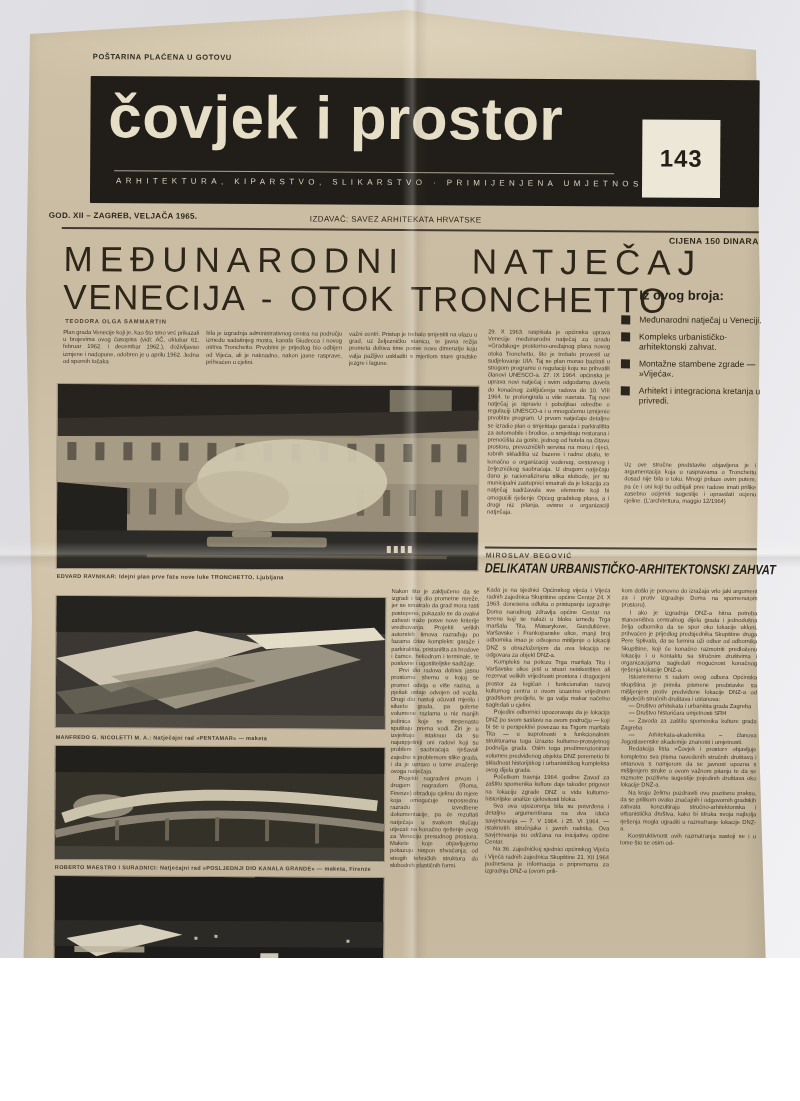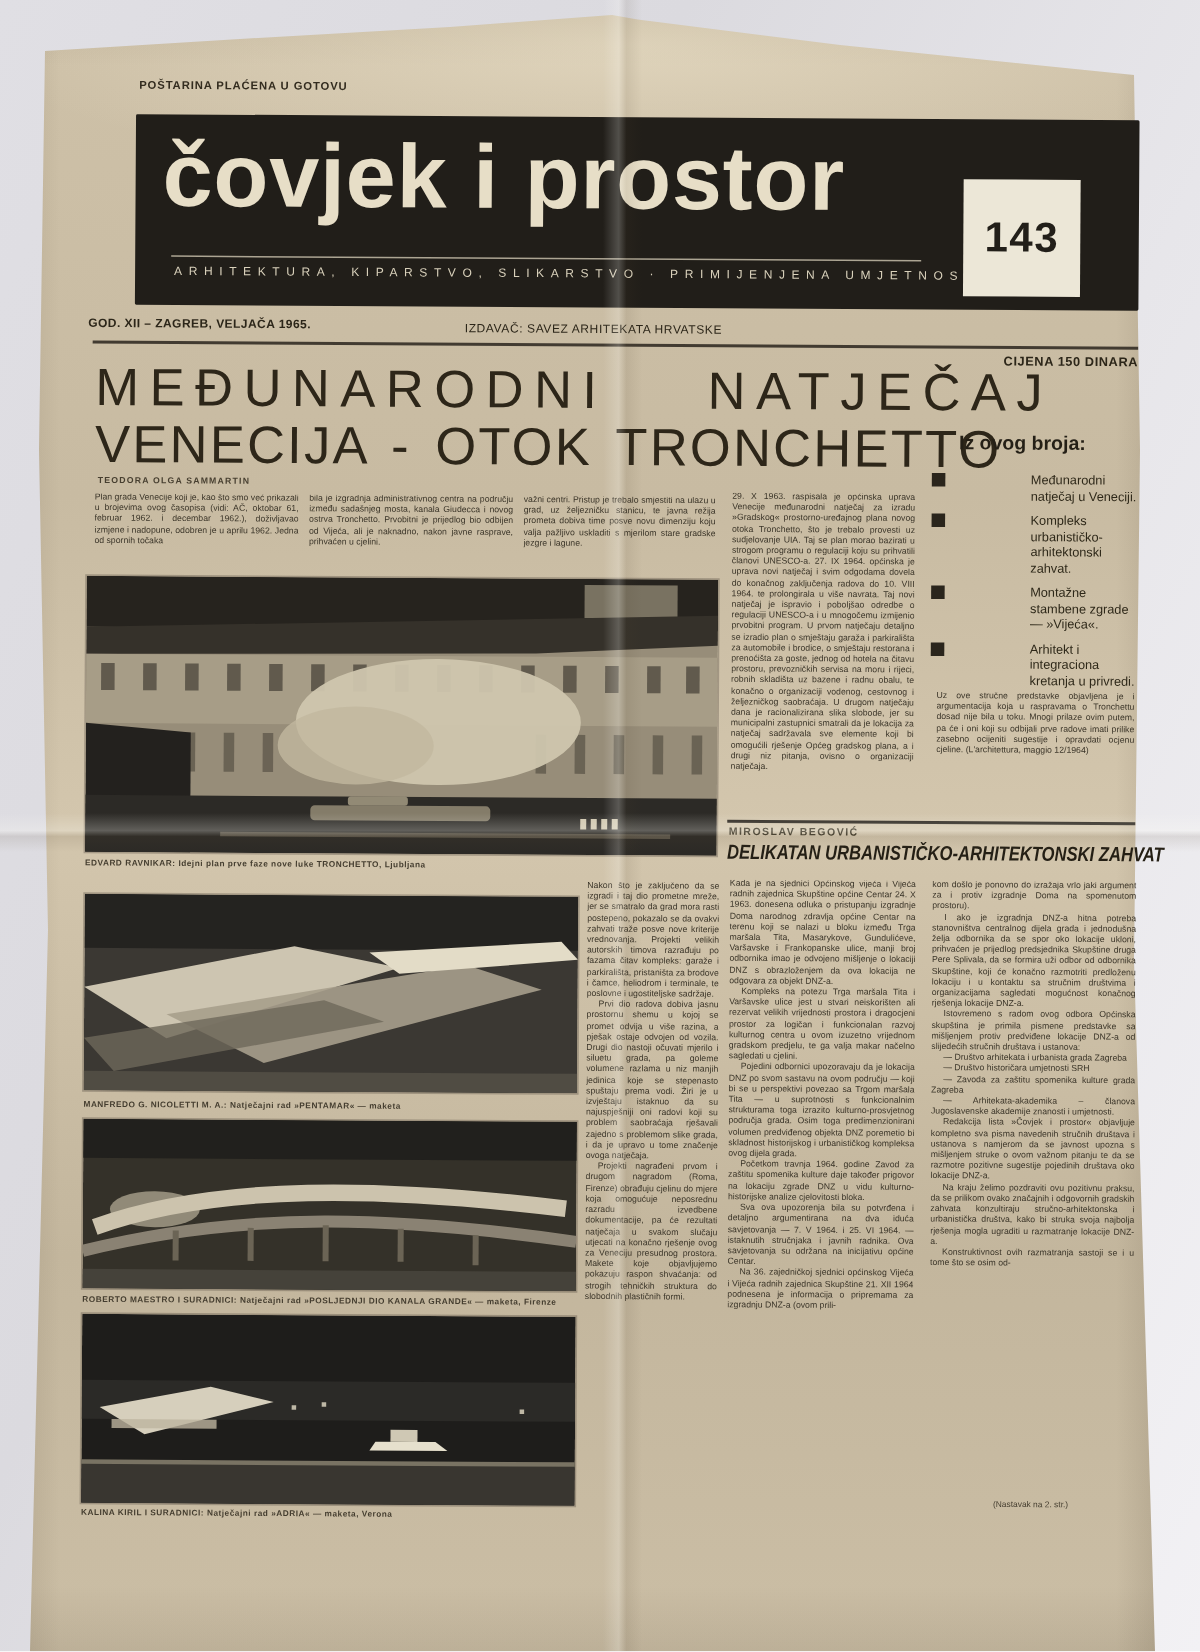--- a/index.html
+++ b/index.html
@@ -1,17 +1,17 @@
 <!DOCTYPE html>
 <html><head>
 <meta charset="utf-8">
 <style>
   html,body{margin:0;padding:0;}
   body{width:800px;height:1101px;overflow:hidden;font-family:"Liberation Sans",sans-serif;}
-  .stage{position:relative;width:800px;height:1101px;overflow:hidden;
+  .stage{position:relative;width:800px;height:958px;overflow:hidden;
     background:linear-gradient(115deg,#e0dfe4 0%,#dbdadf 35%,#e7e6ea 65%,#f2f1f4 100%);}
   .paper{position:absolute;left:0;top:0;width:800px;height:1101px;
     background:
       radial-gradient(620px 130px at 420px 30px, rgba(238,228,204,.55), rgba(0,0,0,0) 70%),
       linear-gradient(90deg, rgba(70,58,40,.18) 0%, rgba(0,0,0,0) 5%, rgba(0,0,0,0) 93%, rgba(70,58,40,.28) 100%),
       linear-gradient(180deg, rgba(90,75,52,.15) 0%, rgba(0,0,0,0) 4%, rgba(0,0,0,0) 96%, rgba(60,50,35,.10) 100%),
       linear-gradient(180deg,#cec1a8 0%,#c8bba2 30%,#d3c6ad 50%,#c3b69d 76%,#cbbea5 100%);
     clip-path:polygon(30px 34px,160px 26px,300px 18px,408px 10px,425px 13px,560px 30px,756px 50px,
       760px 300px,756px 640px,770px 1101px,20px 1101px,32px 620px,26px 300px);
     filter:drop-shadow(0 5px 12px rgba(0,0,0,.28));}
@@ -24,36 +24,36 @@
   .abs{position:absolute;}
   .preheader{font-size:7.5px;font-weight:bold;letter-spacing:.6px;color:#332c1f;}
   
   .masthead{left:88px;top:78px;width:669px;height:127px;background:#211e19;border-radius:1px;}
   .mh-title{position:absolute;left:18px;top:6px;font-size:60px;font-weight:bold;letter-spacing:.5px;
     color:#e7dec7;font-family:"Liberation Sans",sans-serif;}
   .mh-rule{position:absolute;left:24px;top:94px;width:500px;height:1px;background:#cfc7b1;opacity:.8;}
   .mh-tagline{position:absolute;left:26px;top:100px;font-size:8px;letter-spacing:4.4px;color:#d9d1bb;}
   .issue-box{position:absolute;left:552px;top:40px;width:78px;height:78px;background:#ece7d7;
     display:flex;align-items:center;justify-content:center;}
-  .issue-num{font-size:28px;font-weight:bold;color:#221f19;letter-spacing:1px;}
-  
-  .info-left{left:57px;top:213px;font-size:8px;font-weight:bold;letter-spacing:.3px;}
+  .issue-num{font-size:24px;font-weight:bold;color:#221f19;letter-spacing:1px;}
+  
+  .info-left{left:47px;top:213px;font-size:8px;font-weight:bold;letter-spacing:.3px;}
   .info-center{left:308px;top:215px;font-size:8px;letter-spacing:.4px;}
   .hairline{left:60px;top:229px;width:697px;height:1.5px;background:#2a251d;opacity:.85;}
   .price{left:557px;top:234px;width:200px;text-align:right;font-size:8.5px;font-weight:bold;letter-spacing:.4px;}
   
   .hl1{left:62px;top:241px;width:560px;font-size:35px;font-weight:400;color:#2d2619;
     letter-spacing:7px;word-spacing:50px;white-space:nowrap;}
   .hl2{left:62px;top:279px;width:560px;font-size:35px;font-weight:400;color:#2d2619;
     letter-spacing:1.5px;word-spacing:5px;white-space:nowrap;}
   .byline{left:64px;top:320px;font-size:5.8px;font-weight:bold;letter-spacing:.8px;color:#473f30;}
   
   .toc{left:620px;top:286px;width:142px;}
   .toc-title{font-size:13px;font-weight:bold;margin:0 0 12px 18px;color:#241f16;}
-  .toc-item{display:flex;margin-bottom:6px;gap:48px;}
+  .toc-item{display:flex;margin-bottom:6px;}
   .sq{flex:0 0 9px;width:9px;height:9px;background:#2a251c;margin:1px 9px 0 0;}
   .toc-text{font-size:8.5px;line-height:10.5px;color:#2e2819;}
   
   .col{font-size:5.8px;line-height:7.2px;text-align:justify;color:#3a3428;overflow:hidden;}
   .col p{margin:0;text-indent:8px;}
   .col p:first-child{text-indent:0;}
   .caption{font-size:5.5px;font-weight:bold;letter-spacing:.35px;color:#443d2f;}
   .photo{outline:1px solid rgba(30,25,18,.25);}
   .photo svg{display:block;width:100%;height:100%;}
   

